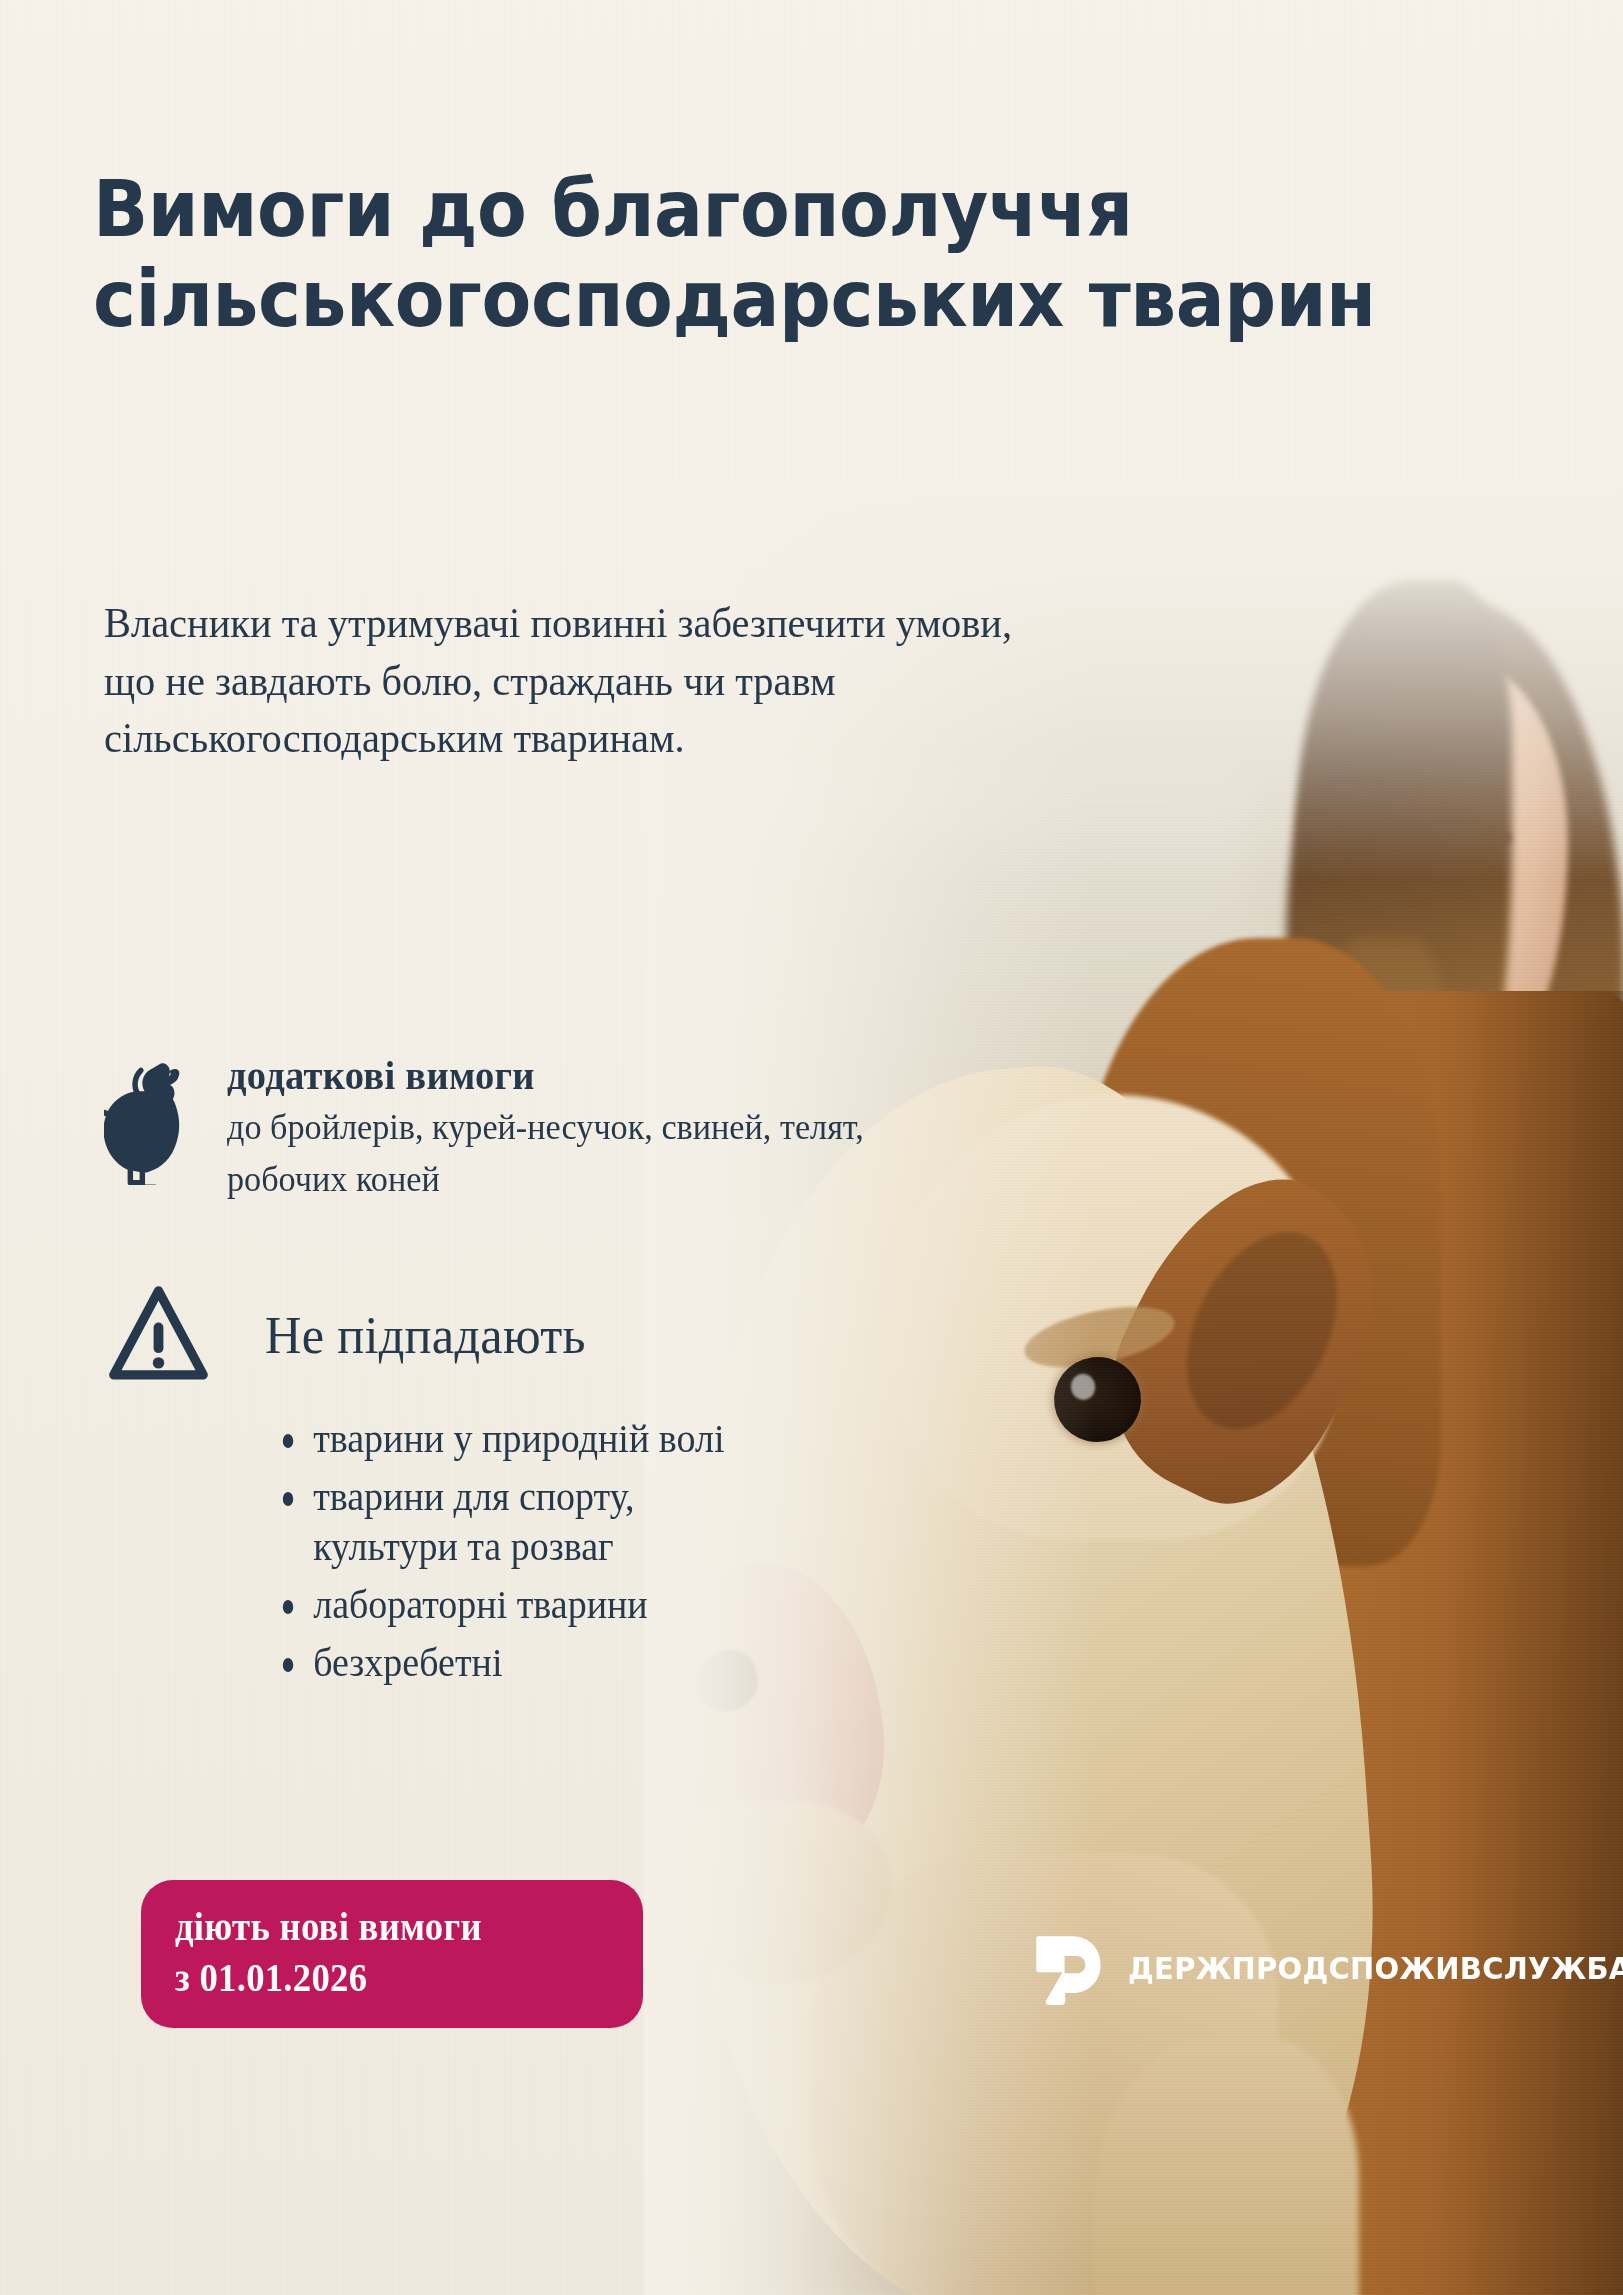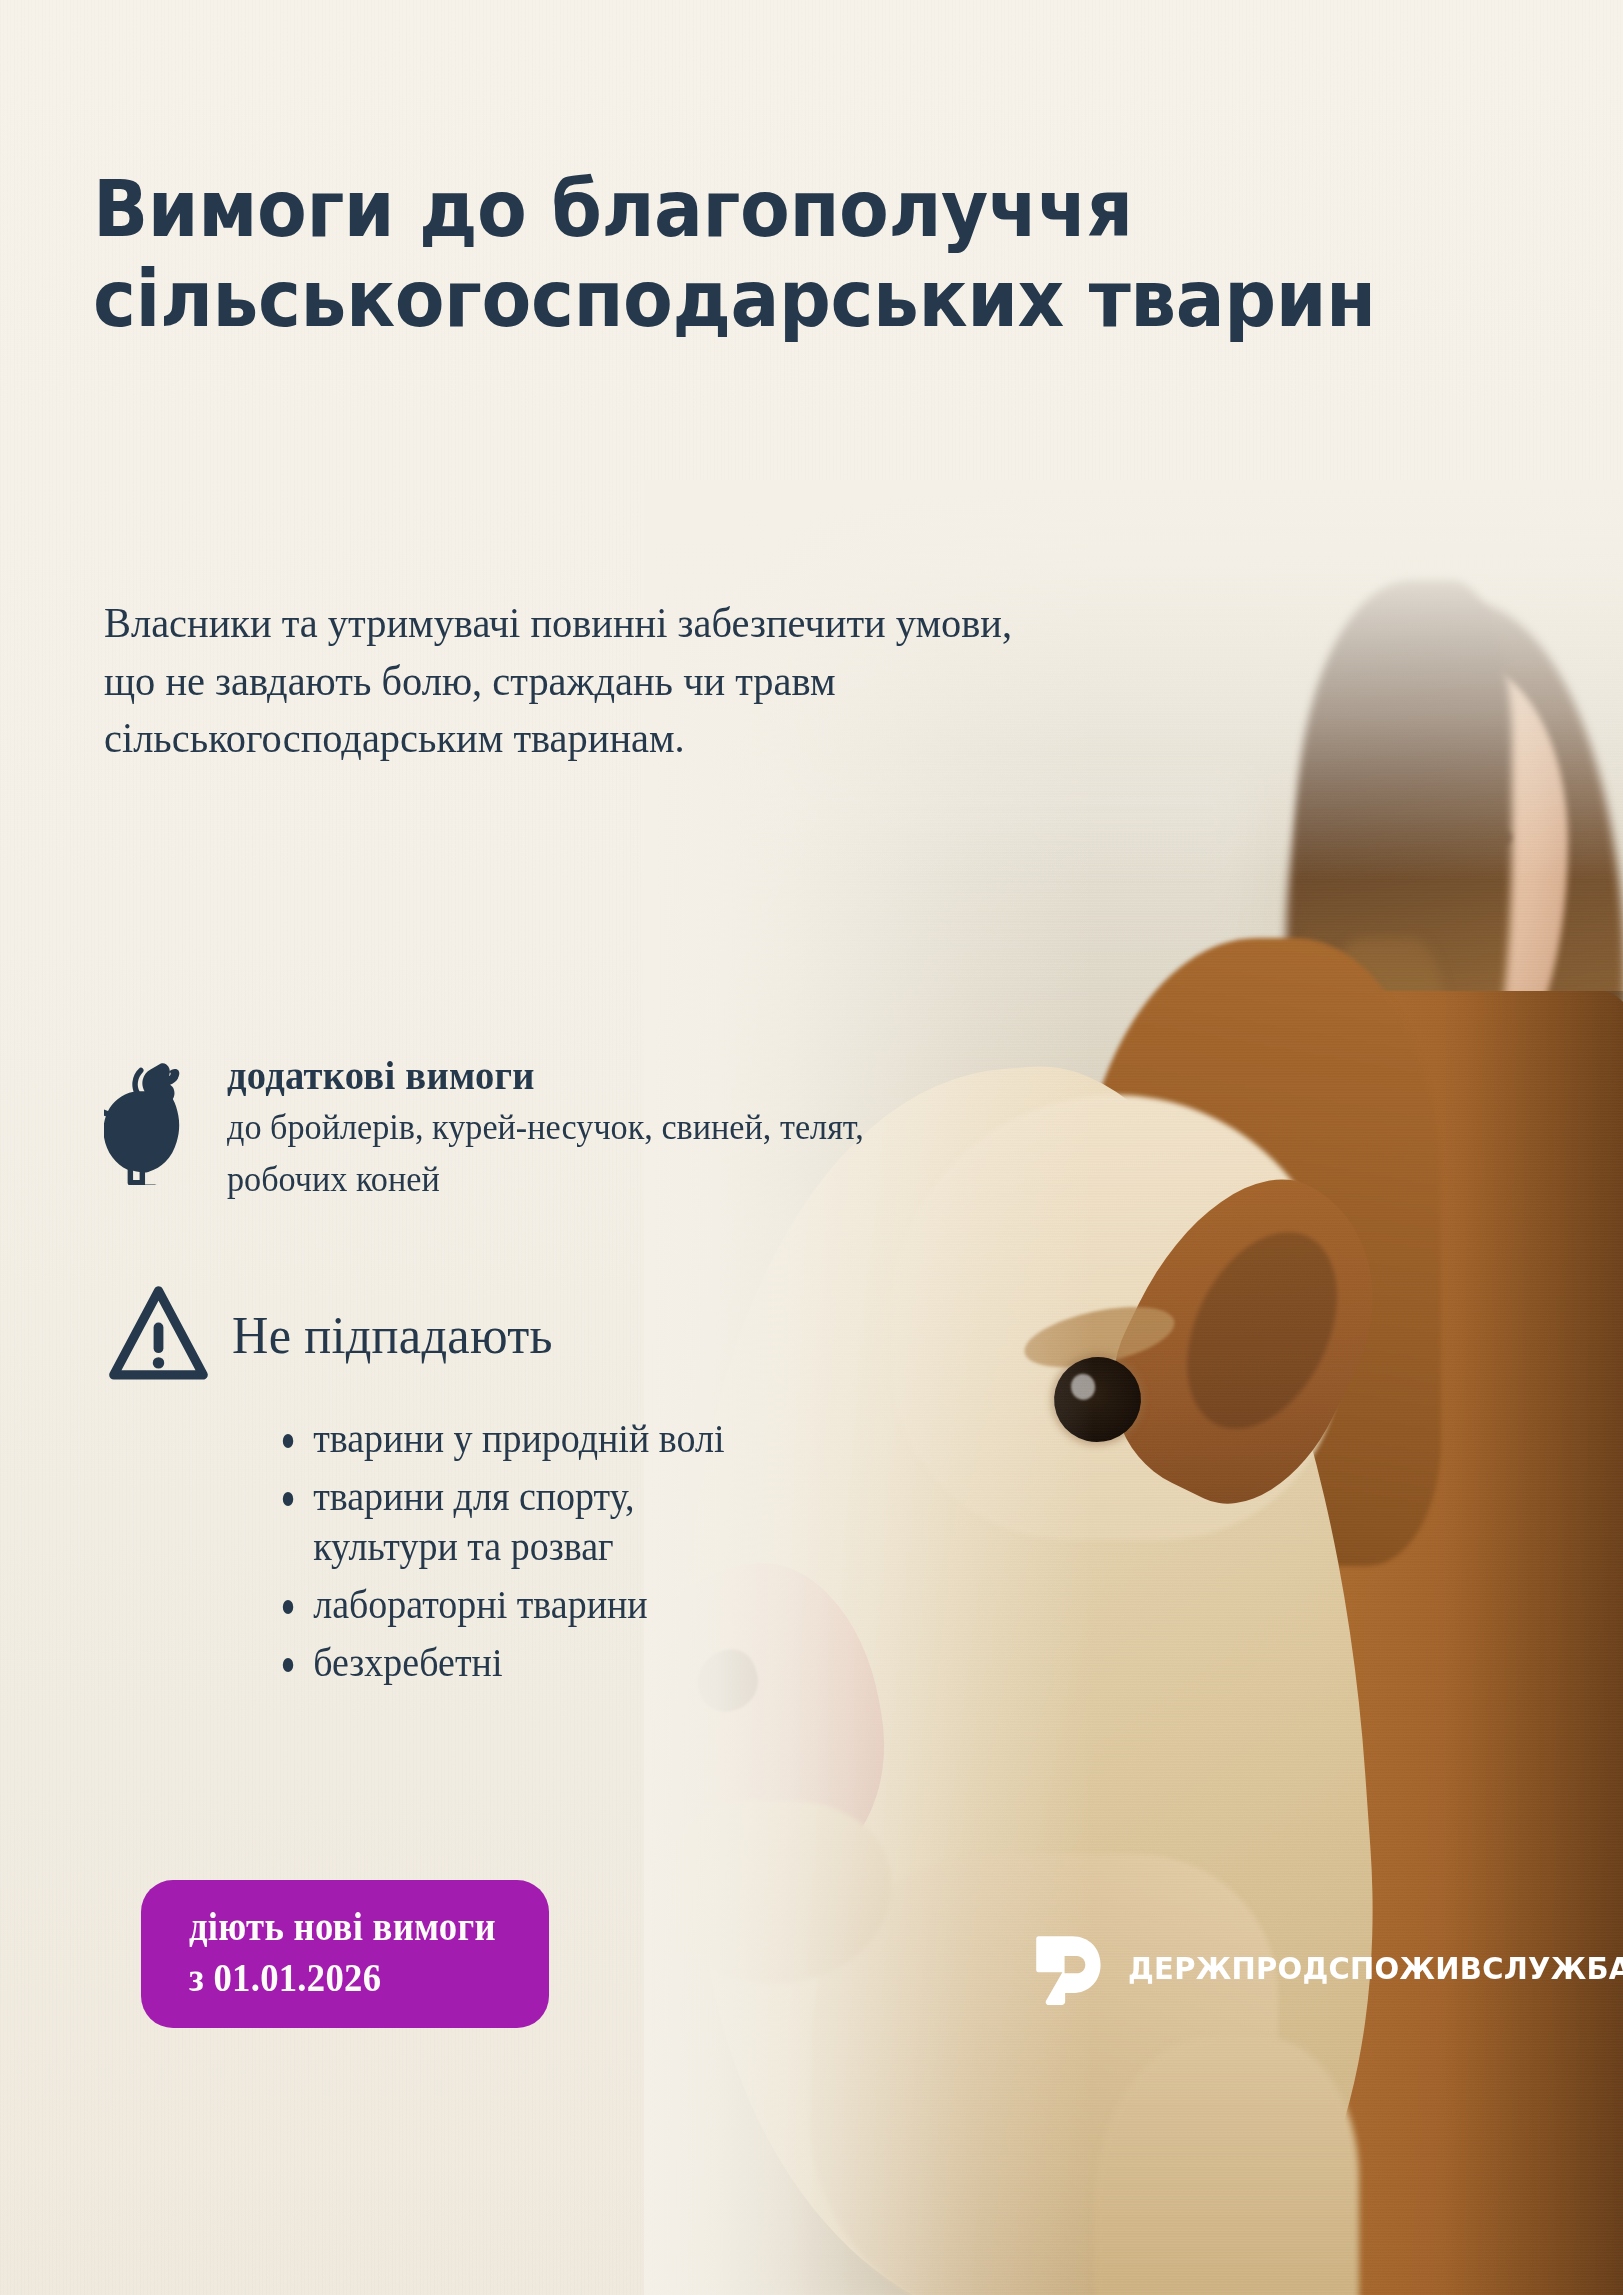--- a/index.html
+++ b/index.html
@@ -315,21 +315,21 @@
   #req-general .txt{ margin-left:13px; margin-top:5.5px; }
   #req-general .txt .s{ padding-left:14px; margin-top:4.4px; }
 
   #req-extra{ left:104px; top:1053px; }
   #req-extra .icon{ width:93px; margin-top:4.4px; }
   #req-extra .txt{ margin-left:30px; }
   #req-extra .txt .s{ margin-top:5.5px; }
 
   
   #exclusions{ position:absolute; left:104px; top:1282px; }
-  #exclusions .head-row{ display:flex; align-items:center; }
+  #exclusions .head-row{ display:flex; align-items:center;gap:33px; }
   #exclusions .warn-icon{ width:109px; flex:0 0 auto; }
   #exclusions .head-txt{
     margin-left:18.5px;
     color:#26394c;
     font-family:"Liberation Serif", serif;
     font-size:53px;
     line-height:1;
     letter-spacing:0.3px;
     transform:scaleX(0.95);
     transform-origin:left center;
@@ -355,24 +355,24 @@
     position:absolute; left:4.4px; top:19.6px;
     width:11px; height:14px;
     background:#26394c;
     border-radius:50%;
   }
   #exclusions li .l2{ display:block; }
 
   
   .date-pill{
     position:absolute; left:141px; top:1880px;
-    background:#a21caf;
+    background:#be185d;
     border-radius:32px;
-    padding:22px 34px 25px 48px;
-    width:408px;
+    padding:22px 34px 25px 34px;
+    width:502px;
   }
   .date-pill .line{
     display:block;
     color:#fdfcf8;
     font-family:"Liberation Serif", serif;
     font-weight:700;
     font-size:39px;
     line-height:1.30;
     letter-spacing:0.3px;
     transform:scaleX(0.94);

